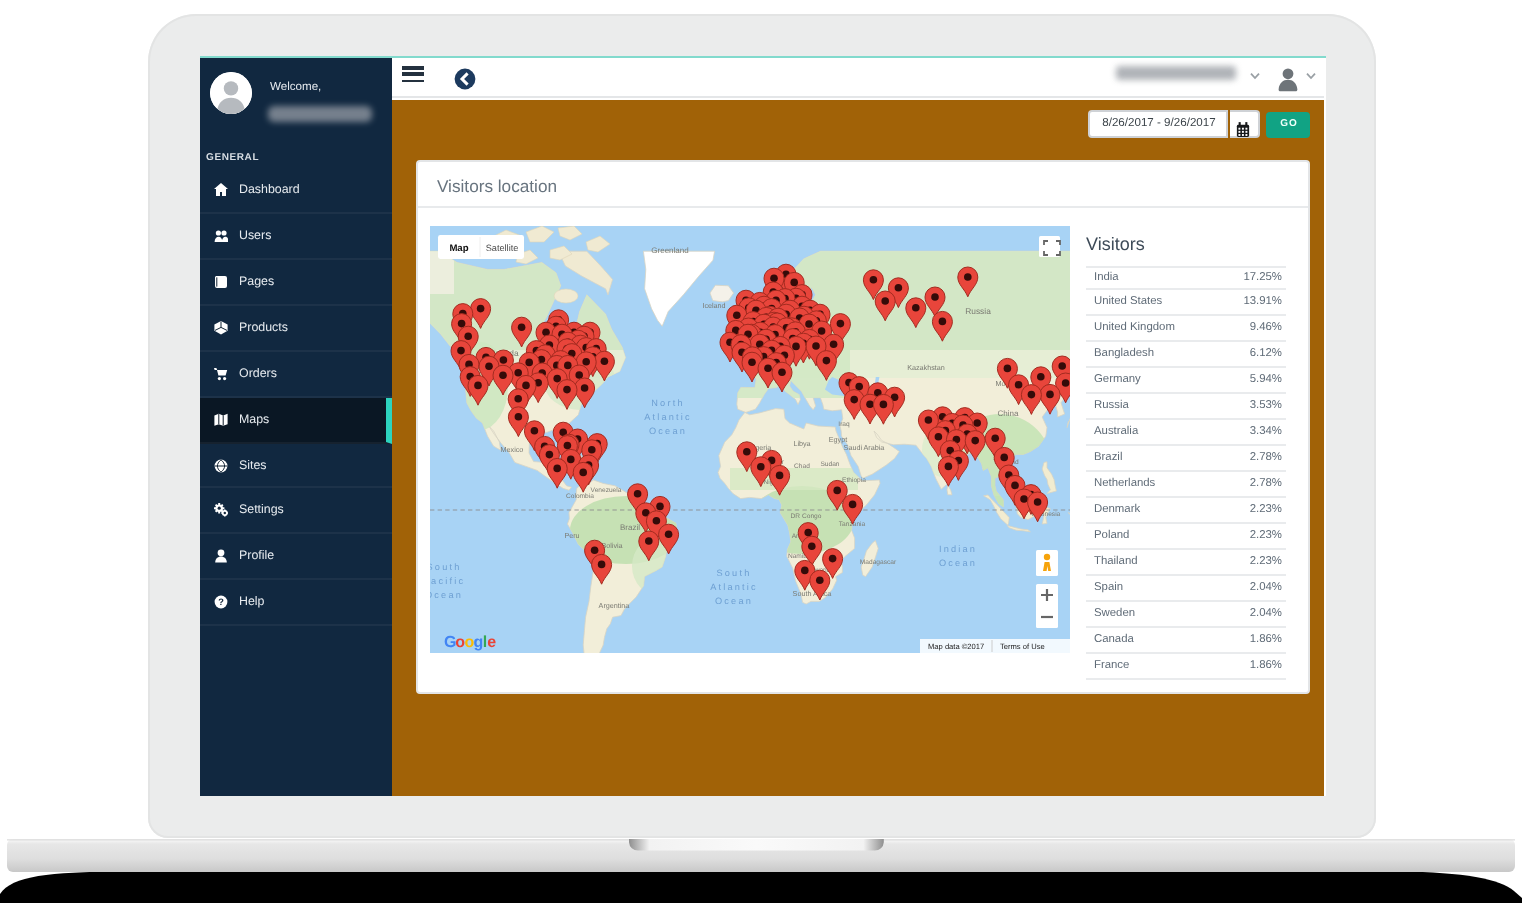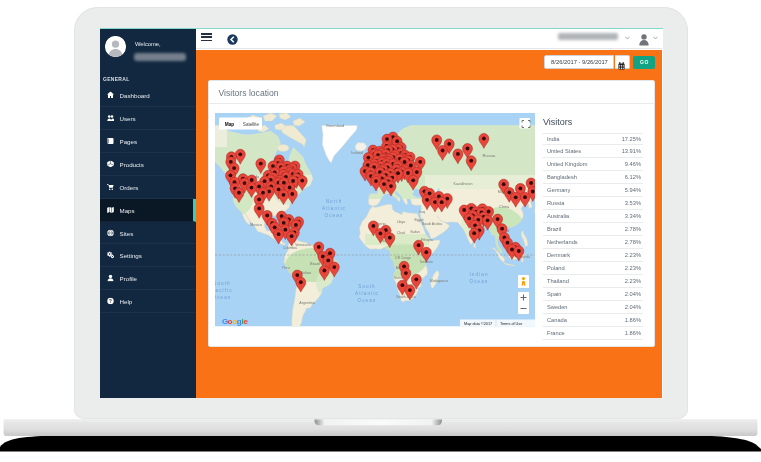--- a/index.html
+++ b/index.html
@@ -29,21 +29,21 @@
 #topbar { left:96.4px; top:1.8px; width:466.1px; height:19.7px; background:#fff; border-bottom:1px solid #e4e6e8; }
 #burger { left:5px; top:3.8px; width:10.5px; height:8.5px; }
 #burger div { height:1.6px; background:#24313f; margin-bottom:1.7px; }
 #backbtn { left:30.2px; top:4.5px; }
 #sitename { left:361.5px; top:4.2px; width:60px; height:7px; background:#a7abb0; border-radius:2px; filter:blur(1.5px); opacity:0.9; }
 #caret1 { left:428.6px; top:6.5px; }
 #personicon { left:441.5px; top:4.2px; }
 #caret2 { left:456.5px; top:7px; }
 
 
-#content { left:96.4px; top:22.5px; width:466.1px; height:348px; background:#f97316; }
+#content { left:96.4px; top:22.5px; width:466.1px; height:348px; background:#a16207; }
 #daterow { position:absolute; right:0; top:5.3px; height:14px; }
 #dateinput { position:absolute; right:48px; top:0; width:70px; height:13.8px; border:1px solid #cfd2d6; border-radius:2px 0 0 2px; font-size:5.8px; color:#3a4248; text-align:center; line-height:12px; background:#fff; }
 #calbtn { position:absolute; right:32.2px; top:0; width:15.8px; height:13.8px; border:1px solid #cfd2d6; border-left:none; border-radius:0 2px 2px 0; background:#fff; text-align:center; }
 #gobtn { position:absolute; right:7px; top:0.3px; width:22px; height:13.7px; background:#11a384; border-radius:2px; color:#f0fffa; font-size:5px; font-weight:bold; text-align:center; line-height:13.7px; letter-spacing:0.5px; }
 #card { position:absolute; left:11.6px; top:30px; width:446.6px; height:267px; border:1px solid #e3e5e7; border-radius:2px; background:#fff; }
 #cardtitle { position:absolute; left:9.5px; top:6.5px; font-size:8.6px; color:#68747f; }
 #cardhr { position:absolute; left:0; top:21.7px; width:100%; height:1px; background:#e8eaec; }
 
 
 #vpanel { position:absolute; left:334px; top:35.5px; width:100px; }

